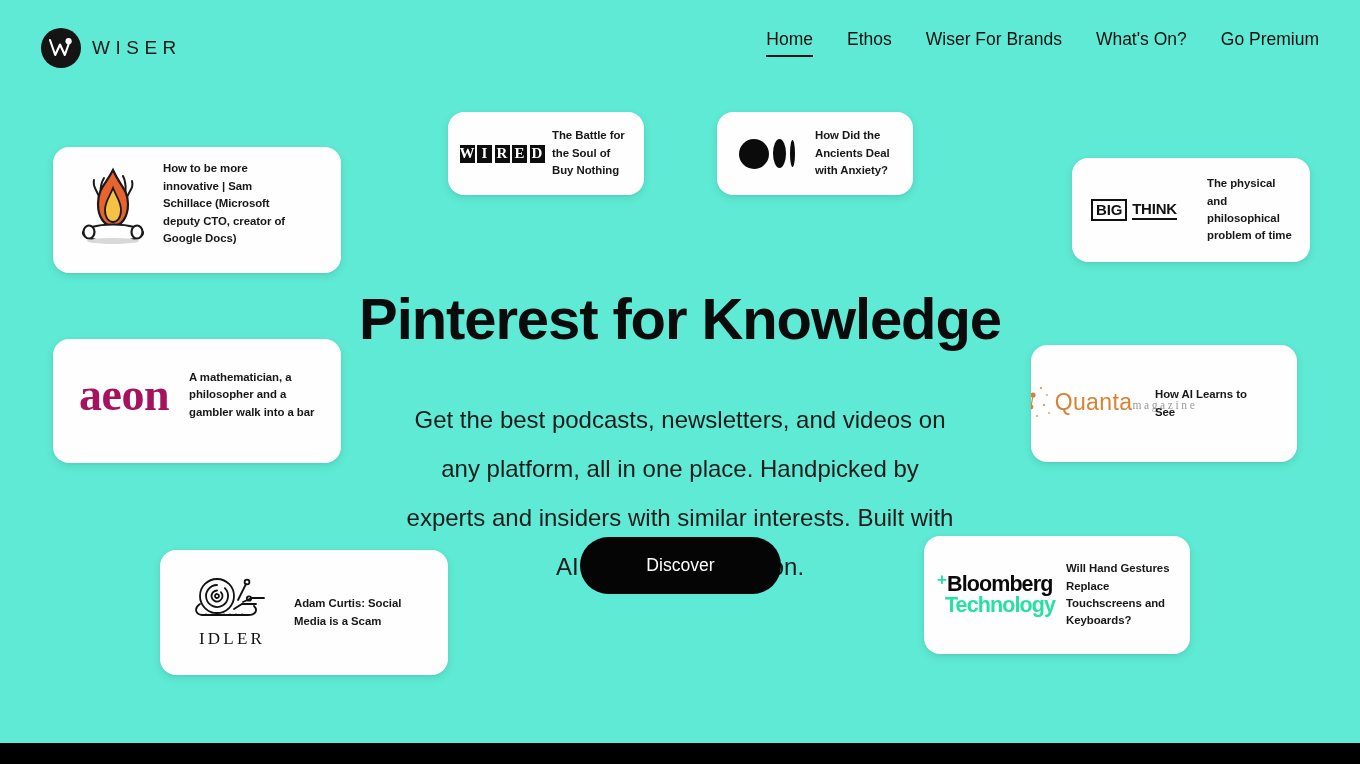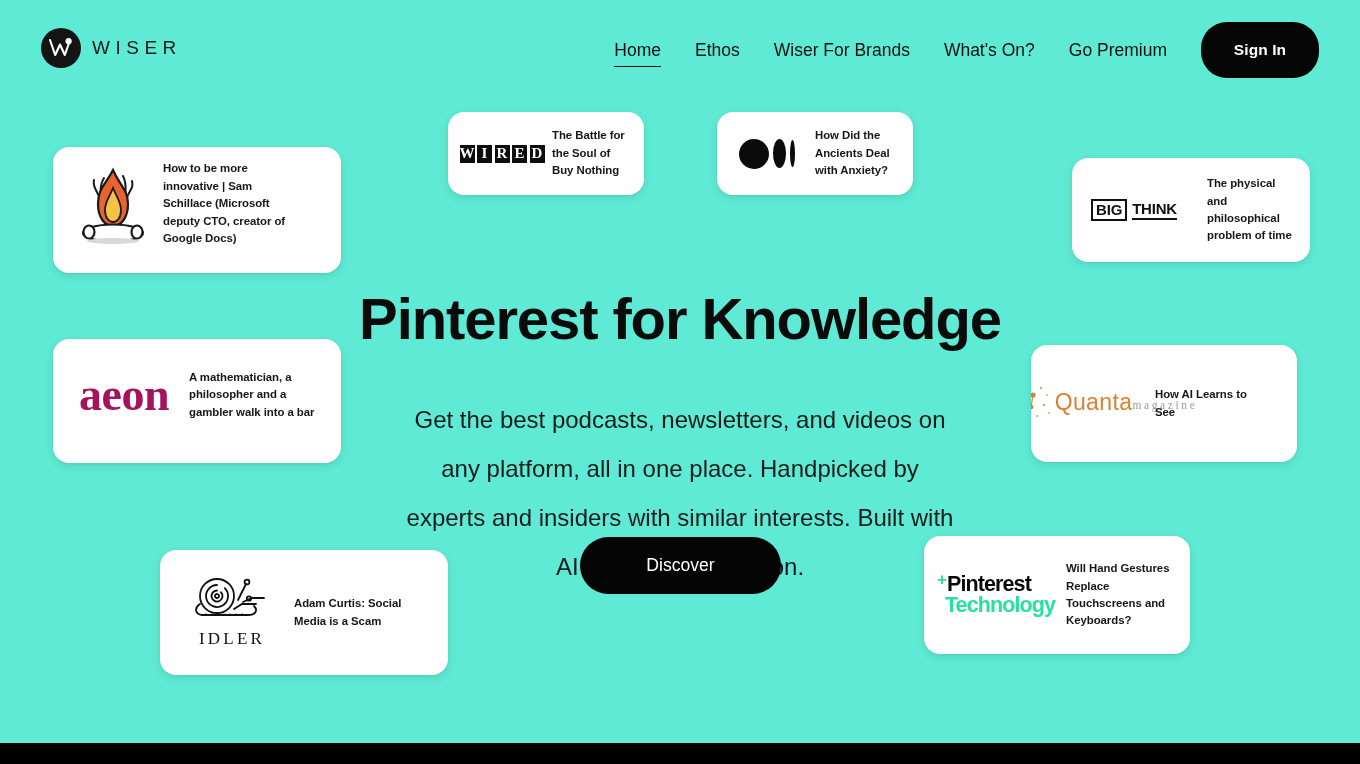--- a/index.html
+++ b/index.html
@@ -223,21 +223,20 @@
       </span>
       <span class="brand-text">WISER</span>
     </div>
 
     <nav class="nav">
       <a class="nav-link active" href="#">Home</a>
       <a class="nav-link" href="#">Ethos</a>
       <a class="nav-link" href="#">Wiser For Brands</a>
       <a class="nav-link" href="#">What's On?</a>
       <a class="nav-link" href="#">Go Premium</a>
-      <button class="signin-btn">Sign In</button>
     </nav>
   </div>
 
   <div class="card" id="card-campfire">
     <div class="card-logo">
       <svg width="74" height="84" viewBox="0 0 74 84">
         <g stroke="#1a1a1a" stroke-width="2" fill="none" stroke-linecap="round">
           <path d="M28 16 C22 26 26 30 24 38 C22 28 16 26 18 18"></path>
           <path d="M47 14 C52 24 48 30 50 38 C53 28 58 27 56 19"></path>
         </g>
@@ -362,21 +361,21 @@
       </div>
     </div>
     <div class="card-text">Adam Curtis: Social Media is a Scam</div>
   </div>
 
   <div class="card" id="card-bloomberg">
     <div class="card-logo">
       <div class="bloomberg-logo">
         <div class="bb-row1">
           <span class="bb-plus">+</span>
-          <span>Pinterest</span>
+          <span>Bloomberg</span>
         </div>
         <div class="bb-row2">Technology</div>
       </div>
     </div>
     <div class="card-text">Will Hand Gestures Replace Touchscreens and Keyboards?</div>
   </div>
 
   <div class="hero">
     <h1 class="hero-title">Pinterest for Knowledge</h1>
     <p class="hero-sub">Get the best podcasts, newsletters, and videos on any platform, all in one place. Handpicked by experts and insiders with similar interests. Built with AI and human curation.</p>

